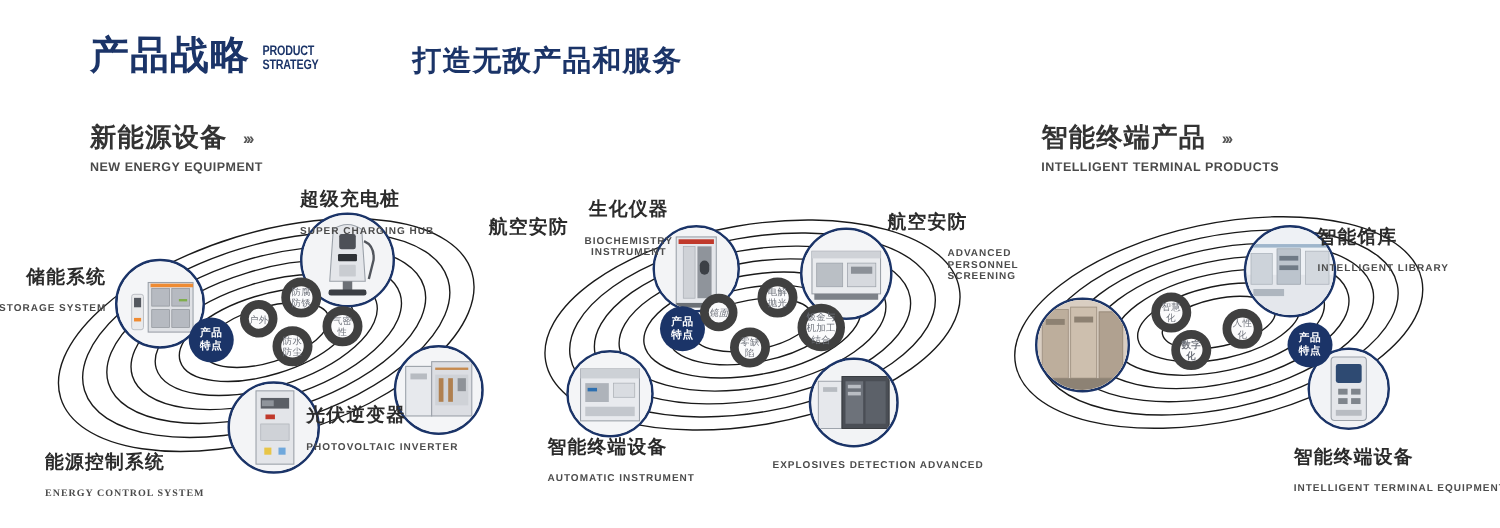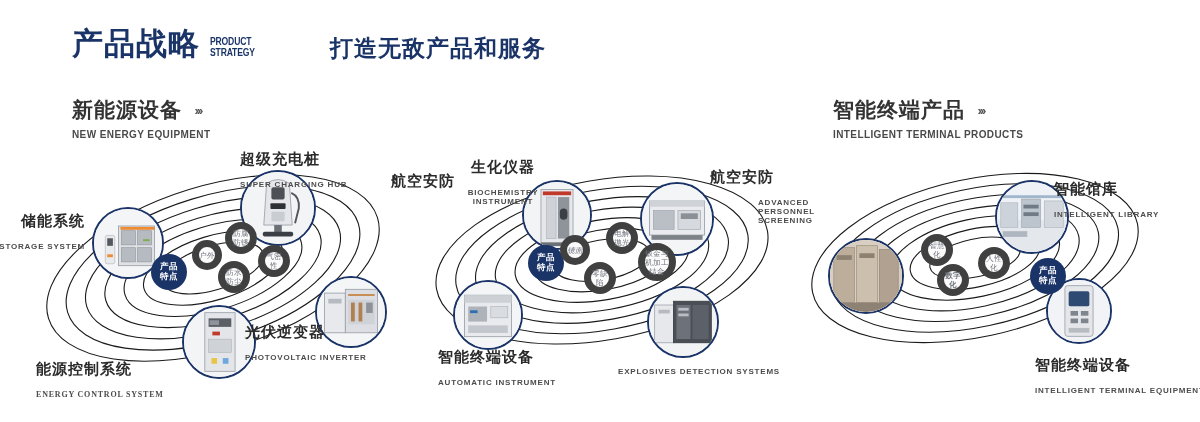--- a/index.html
+++ b/index.html
@@ -296,21 +296,21 @@
     </div>
     <div class="lbl c" style="left:48px; top:8px; width:110px;">
       <div class="cn">生化仪器</div>
       <div class="en" style="white-space:normal;">BIOCHEMISTRY INSTRUMENT</div>
     </div>
     <div class="lbl" style="left:310px; top:18px; width:100px;">
       <div class="cn">航空安防</div>
       <div class="en" style="white-space:normal;padding-left:48px;">ADVANCED PERSONNEL SCREENING</div>
     </div>
     <div class="lbl" style="left:218px; top:206px;">
-      <div class="en">EXPLOSIVES DETECTION SYSTEMS</div>
+      <div class="en">EXPLOSIVES DETECTION ADVANCED</div>
     </div>
     <div class="lbl" style="left:38px; top:198px;">
       <div class="cn">智能终端设备</div>
       <div class="en">AUTOMATIC INSTRUMENT</div>
     </div>
   </div>
 
   <div class="group g3">
 
     <svg class="rings" viewBox="0 0 410 260" preserveAspectRatio="none">

